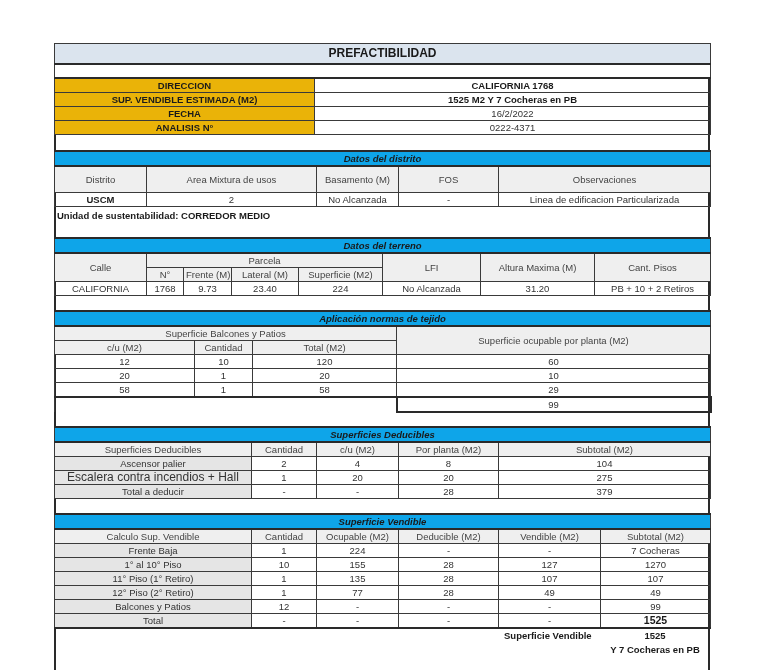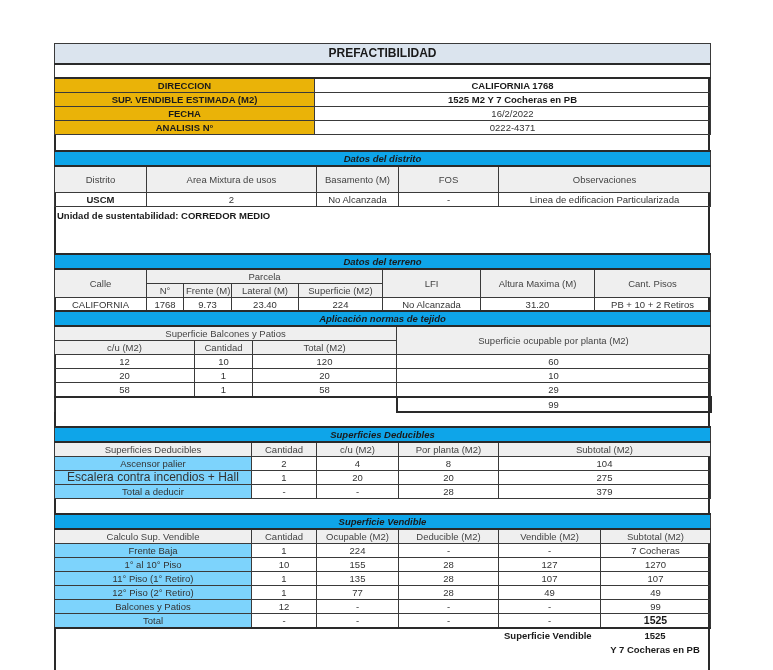--- a/index.html
+++ b/index.html
@@ -11,21 +11,21 @@
   td { border: 1px solid #3a3a3a; text-align: center; font-size: 9.5px; line-height: 13px; padding: 0 2px;
        white-space: nowrap; overflow: hidden; color: #333; }
   .title { background: #dbe4ee; font-weight: bold; font-size: 12px; height: 19px; border-bottom: 2px solid #2a2a2a; color: #1a1a1a; margin-left: 23px; }
   .blank { background: #fff; height: 12px; border-top: none; border-bottom: 2px solid #2a2a2a; }
   .lbl { background: #eab308; font-weight: bold; color: #1a1a1a; }
   .valb { font-weight: bold; color: #1a1a1a; }
   .sec { background: #0ea5e9; font-weight: bold; color: #1a1a1a; height: 13px; border-top: 2px solid #2a2a2a; border-bottom: 2px solid #2a2a2a; font-style: italic; }
   .hdr { background: #efefef; color: #444; }
   .b { font-weight: bold; color: #1a1a1a; }
   .note { position: absolute; left: 57px; font-size: 9.5px; font-weight: bold; color: #1a1a1a; }
-  .gray-cell { background: #7dd3fc; }
+  .gray-cell { background: #e5e5e5; }
   .sumlbl { position: absolute; font-size: 9.5px; font-weight: bold; color: #1a1a1a; }
 </style>
 </head>
 <body>
 
 <div class="sheet"></div>
 
 <table style="top:43px;">
   <colgroup>
       <col style="width:260px">
@@ -80,21 +80,21 @@
     <td class="b">USCM</td>
     <td>2</td>
     <td>No Alcanzada</td>
     <td>-</td>
     <td>Linea de edificacion Particularizada</td>
   </tr>
 </tbody>
   </table>
 <div class="note" style="top:210px;">Unidad de sustentabilidad: CORREDOR MEDIO</div>
 
-<table style="top:253px;padding-left:12px;">
+<table style="top:237px;padding-left:12px;">
   <colgroup>
     <col style="width:92px">
       <col style="width:37px">
       <col style="width:48px">
       <col style="width:67px">
       <col style="width:84px">
     <col style="width:98px">
       <col style="width:114px">
       <col style="width:116px">
   </colgroup>

